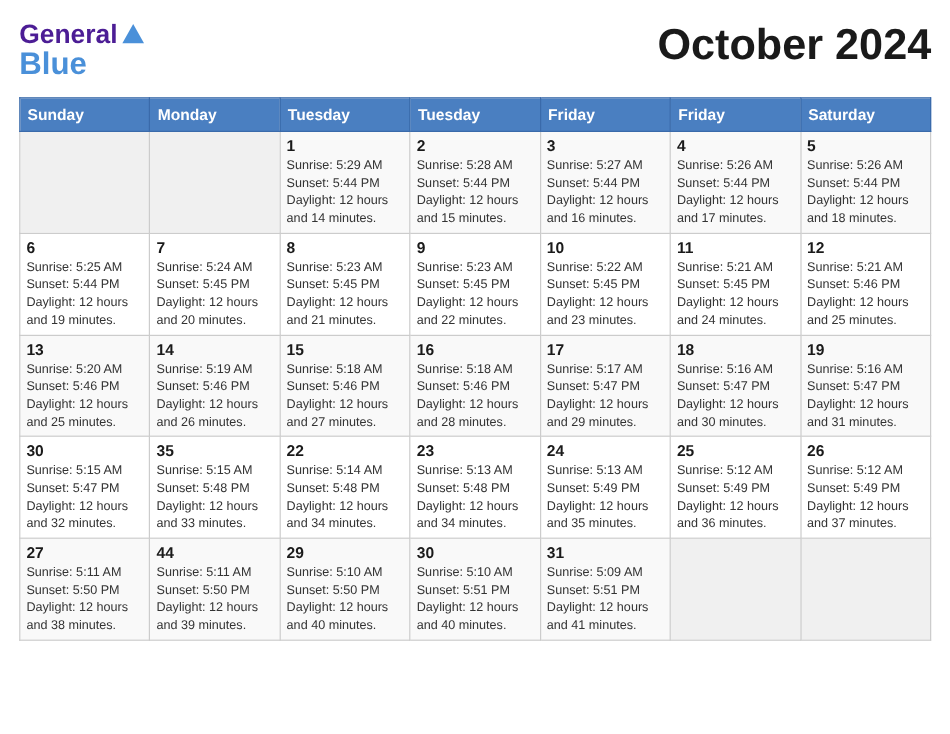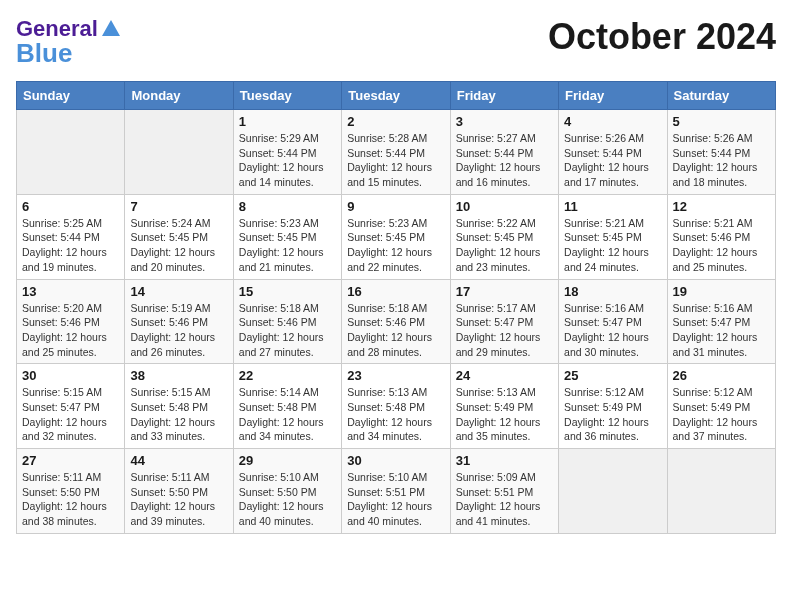--- a/index.html
+++ b/index.html
@@ -191,21 +191,21 @@
           <span class="day-num">19</span>
           <div class="day-info">Sunrise: 5:16 AM<br>Sunset: 5:47 PM<br>Daylight: 12 hours and 31 minutes.</div>
         </td>
       </tr>
       <tr>
         <td>
           <span class="day-num">30</span>
           <div class="day-info">Sunrise: 5:15 AM<br>Sunset: 5:47 PM<br>Daylight: 12 hours and 32 minutes.</div>
         </td>
         <td>
-          <span class="day-num">38</span>
+          <span class="day-num">35</span>
           <div class="day-info">Sunrise: 5:15 AM<br>Sunset: 5:48 PM<br>Daylight: 12 hours and 33 minutes.</div>
         </td>
         <td>
           <span class="day-num">22</span>
           <div class="day-info">Sunrise: 5:14 AM<br>Sunset: 5:48 PM<br>Daylight: 12 hours and 34 minutes.</div>
         </td>
         <td>
           <span class="day-num">23</span>
           <div class="day-info">Sunrise: 5:13 AM<br>Sunset: 5:48 PM<br>Daylight: 12 hours and 34 minutes.</div>
         </td>

